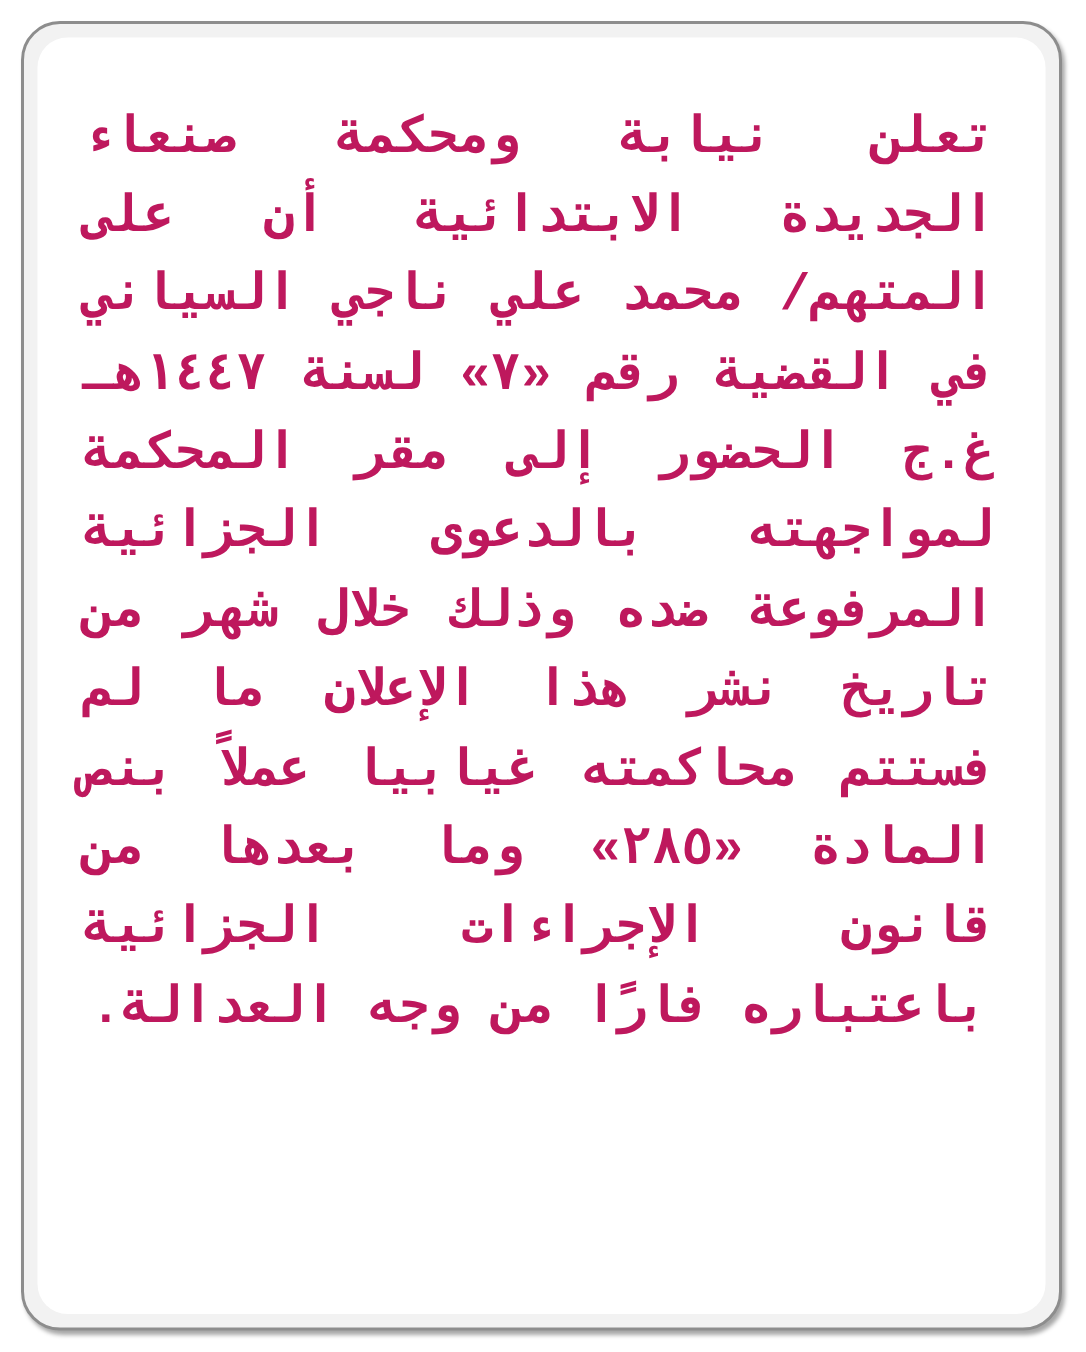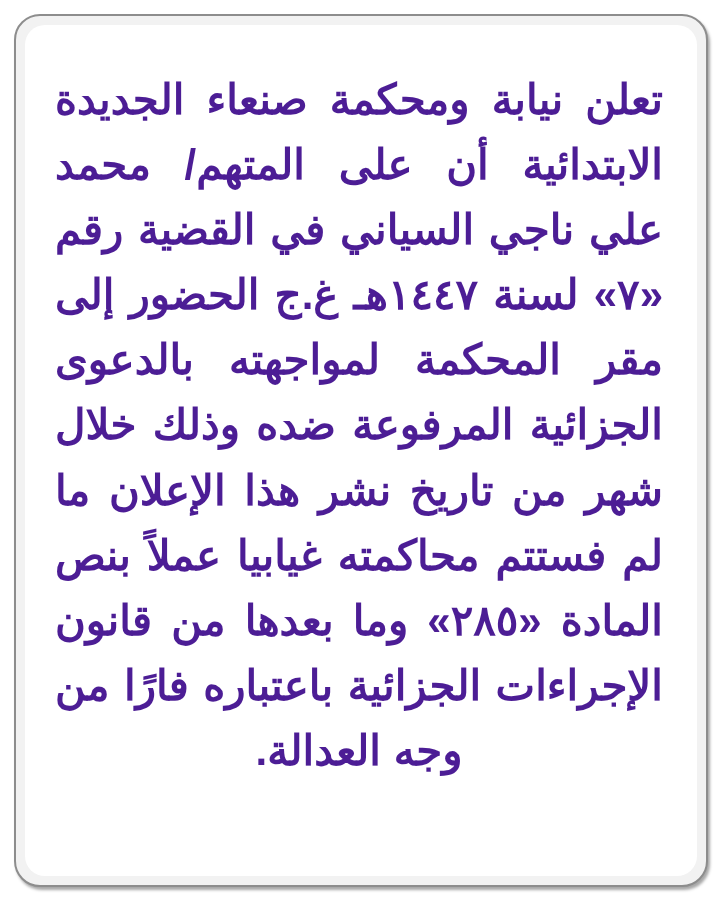--- a/index.html
+++ b/index.html
@@ -42,24 +42,24 @@
     background: #ffffff;
     border-radius: 20px;
     box-sizing: border-box;
     padding: 42px 34px 30px 30px;
     overflow: hidden;
   }
   .notice-body {
     direction: rtl;
     text-align: justify;
     text-align-last: center;
-    color: #4c1d95;
-    font-family: Liberation Sans, sans-serif;
+    color: #be185d;
+    font-family: Liberation Mono, monospace;
     font-weight: 700;
-    font-size: 42px;
+    font-size: 34px;
     line-height: 1.55;
     letter-spacing: 0px;
     word-spacing: 1px;
     margin: 0;
   }
 </style>
 </head>
 <body>
 
 <div class="page">

